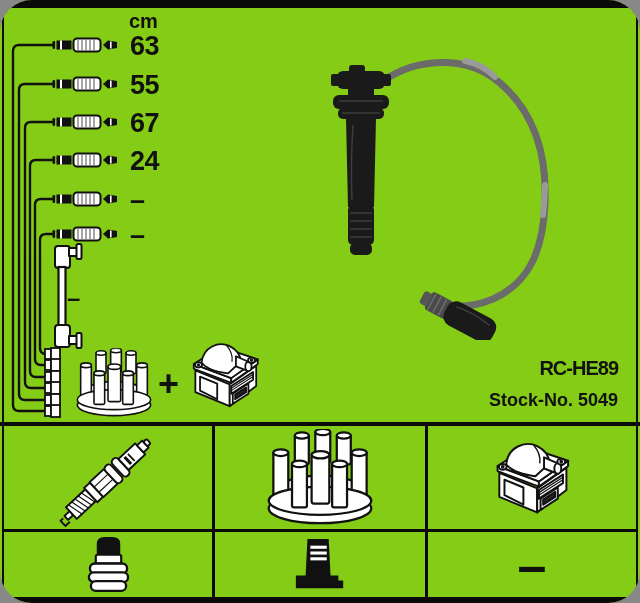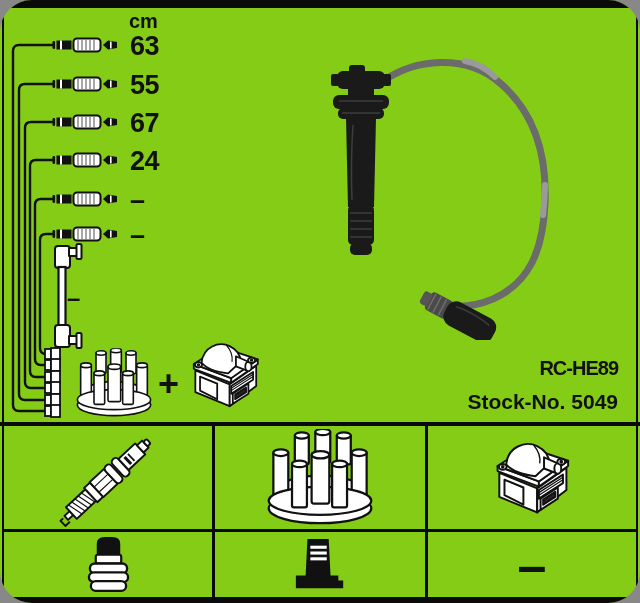--- a/index.html
+++ b/index.html
@@ -9,21 +9,21 @@
     overflow:hidden;
     border-radius:32px;
   }
   .bar{position:absolute;background:#0a0a0a;}
   .lbl{position:absolute;color:#111;font-weight:bold;line-height:1;}
   .len-val{left:130px;font-size:27px;letter-spacing:-0.5px;}
   .unit{left:129px;top:11px;font-size:20px;}
   .coil-dash{left:67px;top:286px;font-size:24px;}
   .plus{left:158px;top:366px;font-size:36px;font-weight:900;}
   .code{position:absolute;right:22px;top:357px;font-size:20px;font-weight:bold;color:#111;letter-spacing:-1px;}
-  .stock{position:absolute;right:22px;top:390px;font-size:21px;font-weight:bold;color:#111;}
+  .stock{position:absolute;right:22px;top:390px;font-size:18px;font-weight:bold;color:#111;}
   .cell{position:absolute;display:flex;align-items:center;justify-content:center;}
   .cell-dash{font-size:52px;font-weight:900;color:#111;line-height:0.5;}
   svg{display:block;}
   .abs{position:absolute;}
 </style>
 </head>
 <body>
 
 <div class="page">
 

